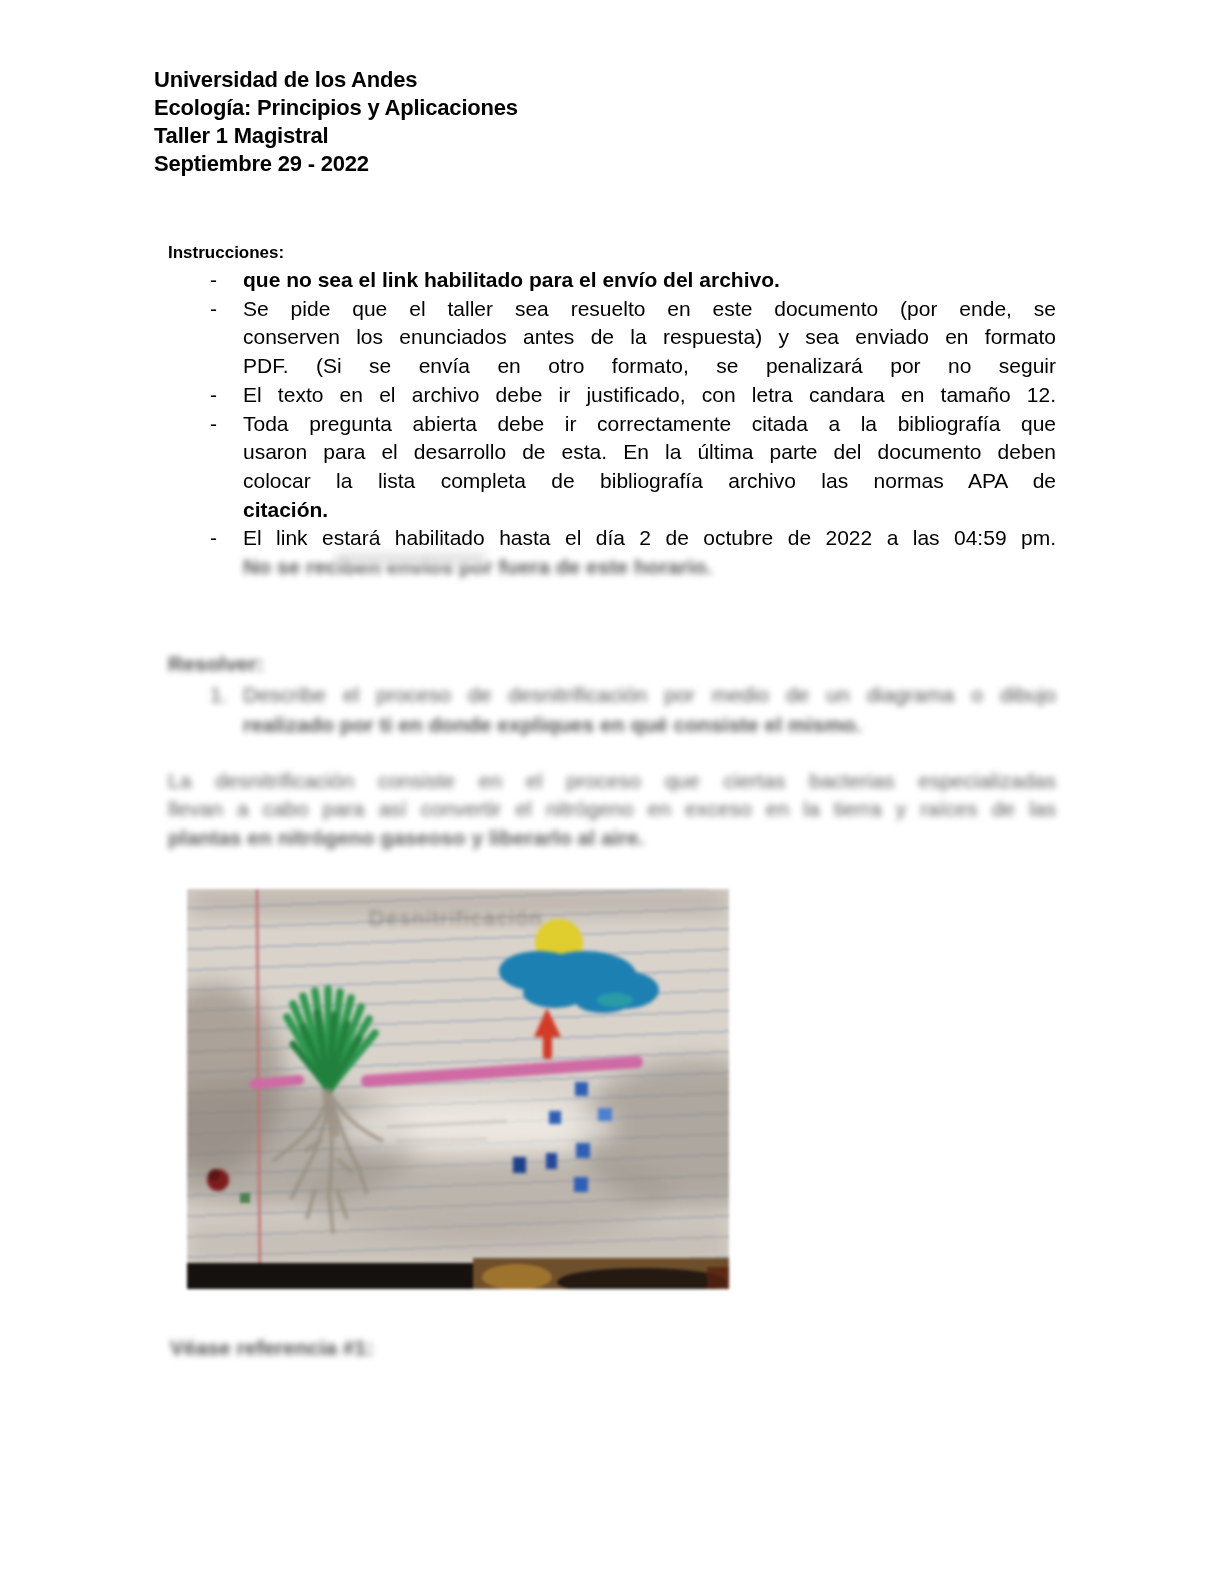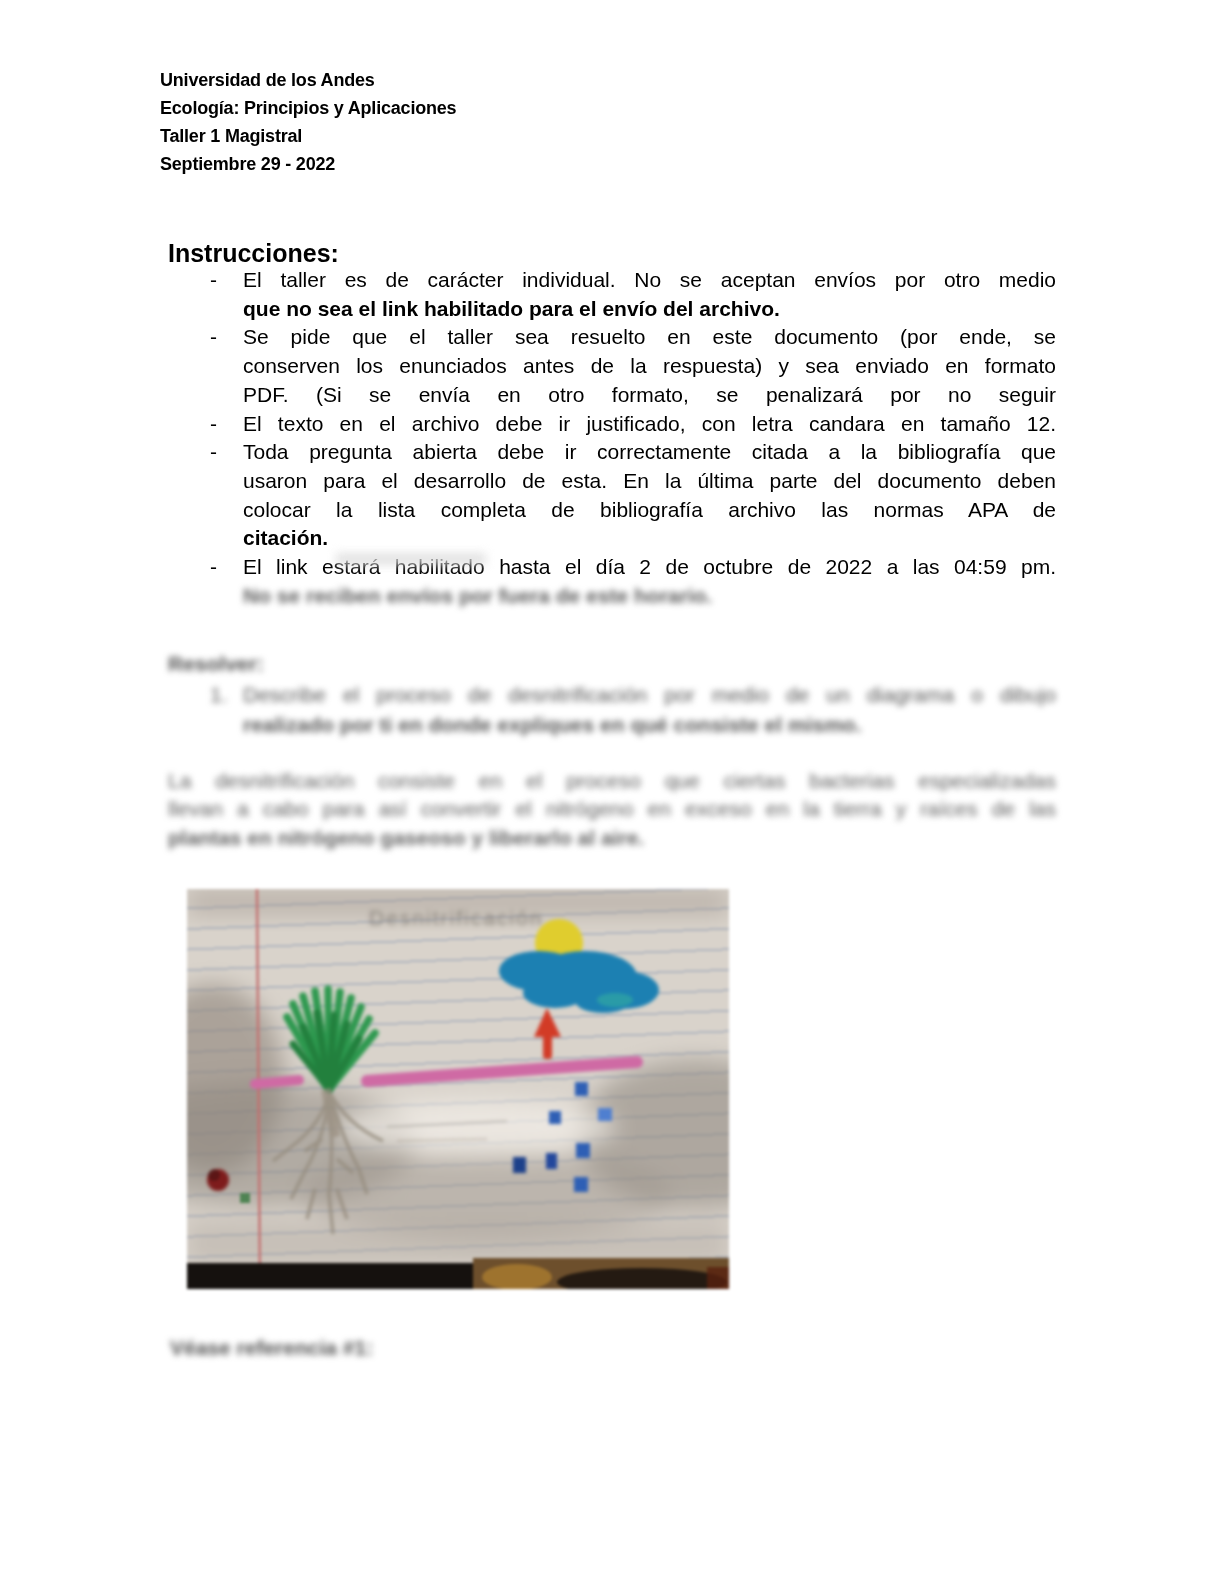--- a/index.html
+++ b/index.html
@@ -1,21 +1,21 @@
 <!DOCTYPE html>
 <html><head>
 <meta charset="utf-8">
 <style>
   html,body{margin:0;padding:0;background:#ffffff;}
   .page{
     position:relative;width:1224px;height:1584px;background:#ffffff;
     font-family:"Liberation Sans","DejaVu Sans",sans-serif;color:#000;overflow:hidden;
   }
-  .hdr{position:absolute;left:160px;top:66px;font-size:18px;font-weight:700;line-height:28px;letter-spacing:-0.2px;}
-  .ititle{position:absolute;left:168px;top:239px;font-size:25px;font-weight:700;line-height:28px;}
+  .hdr{position:absolute;left:154px;top:66px;font-size:22px;font-weight:700;line-height:28px;letter-spacing:-0.2px;}
+  .ititle{position:absolute;left:168px;top:239px;font-size:17px;font-weight:700;line-height:28px;}
   .content{position:absolute;left:168px;top:266px;width:888px;font-size:21px;line-height:28.7px;}
   .bullet{display:flex;}
   .dash{width:75px;padding-left:42px;box-sizing:border-box;flex:none;}
   .btext{width:813px;flex:none;}
   .jline{text-align:justify;text-align-last:justify;}
   .lline{text-align:left;font-weight:bold;}
   .redacted-note{color:#5a5a5a;filter:blur(3.3px);}
   .smudge{position:absolute;left:336px;top:553px;width:150px;height:12px;background:#dedede;filter:blur(5px);opacity:.85;}
   .rheading{position:absolute;left:168px;top:652px;font-size:21px;font-weight:700;color:#4f4f4f;filter:blur(3.4px);}
   .ritem{position:absolute;left:168px;top:680px;width:888px;font-size:21px;line-height:29.5px;color:#565656;filter:blur(3.4px);display:flex;}
@@ -45,21 +45,20 @@
     <div>Septiembre 29 - 2022</div>
   </div>
 
   <div class="ititle">Instrucciones:</div>
 
   <div class="content">
 
     <div class="bullet">
       <span class="dash">-</span>
       <div class="btext">
-        <div class="jline">El taller es de carácter individual. No se aceptan envíos por otro medio</div>
         <div class="lline">que no sea el link habilitado para el envío del archivo.</div>
       </div>
     </div>
 
     <div class="bullet">
       <span class="dash">-</span>
       <div class="btext">
         <div class="jline">Se pide que el taller sea resuelto en este documento (por ende, se</div>
         <div class="jline">conserven los enunciados antes de la respuesta) y sea enviado en formato</div>
         <div class="jline">PDF. (Si se envía en otro formato, se penalizará por no seguir</div>

